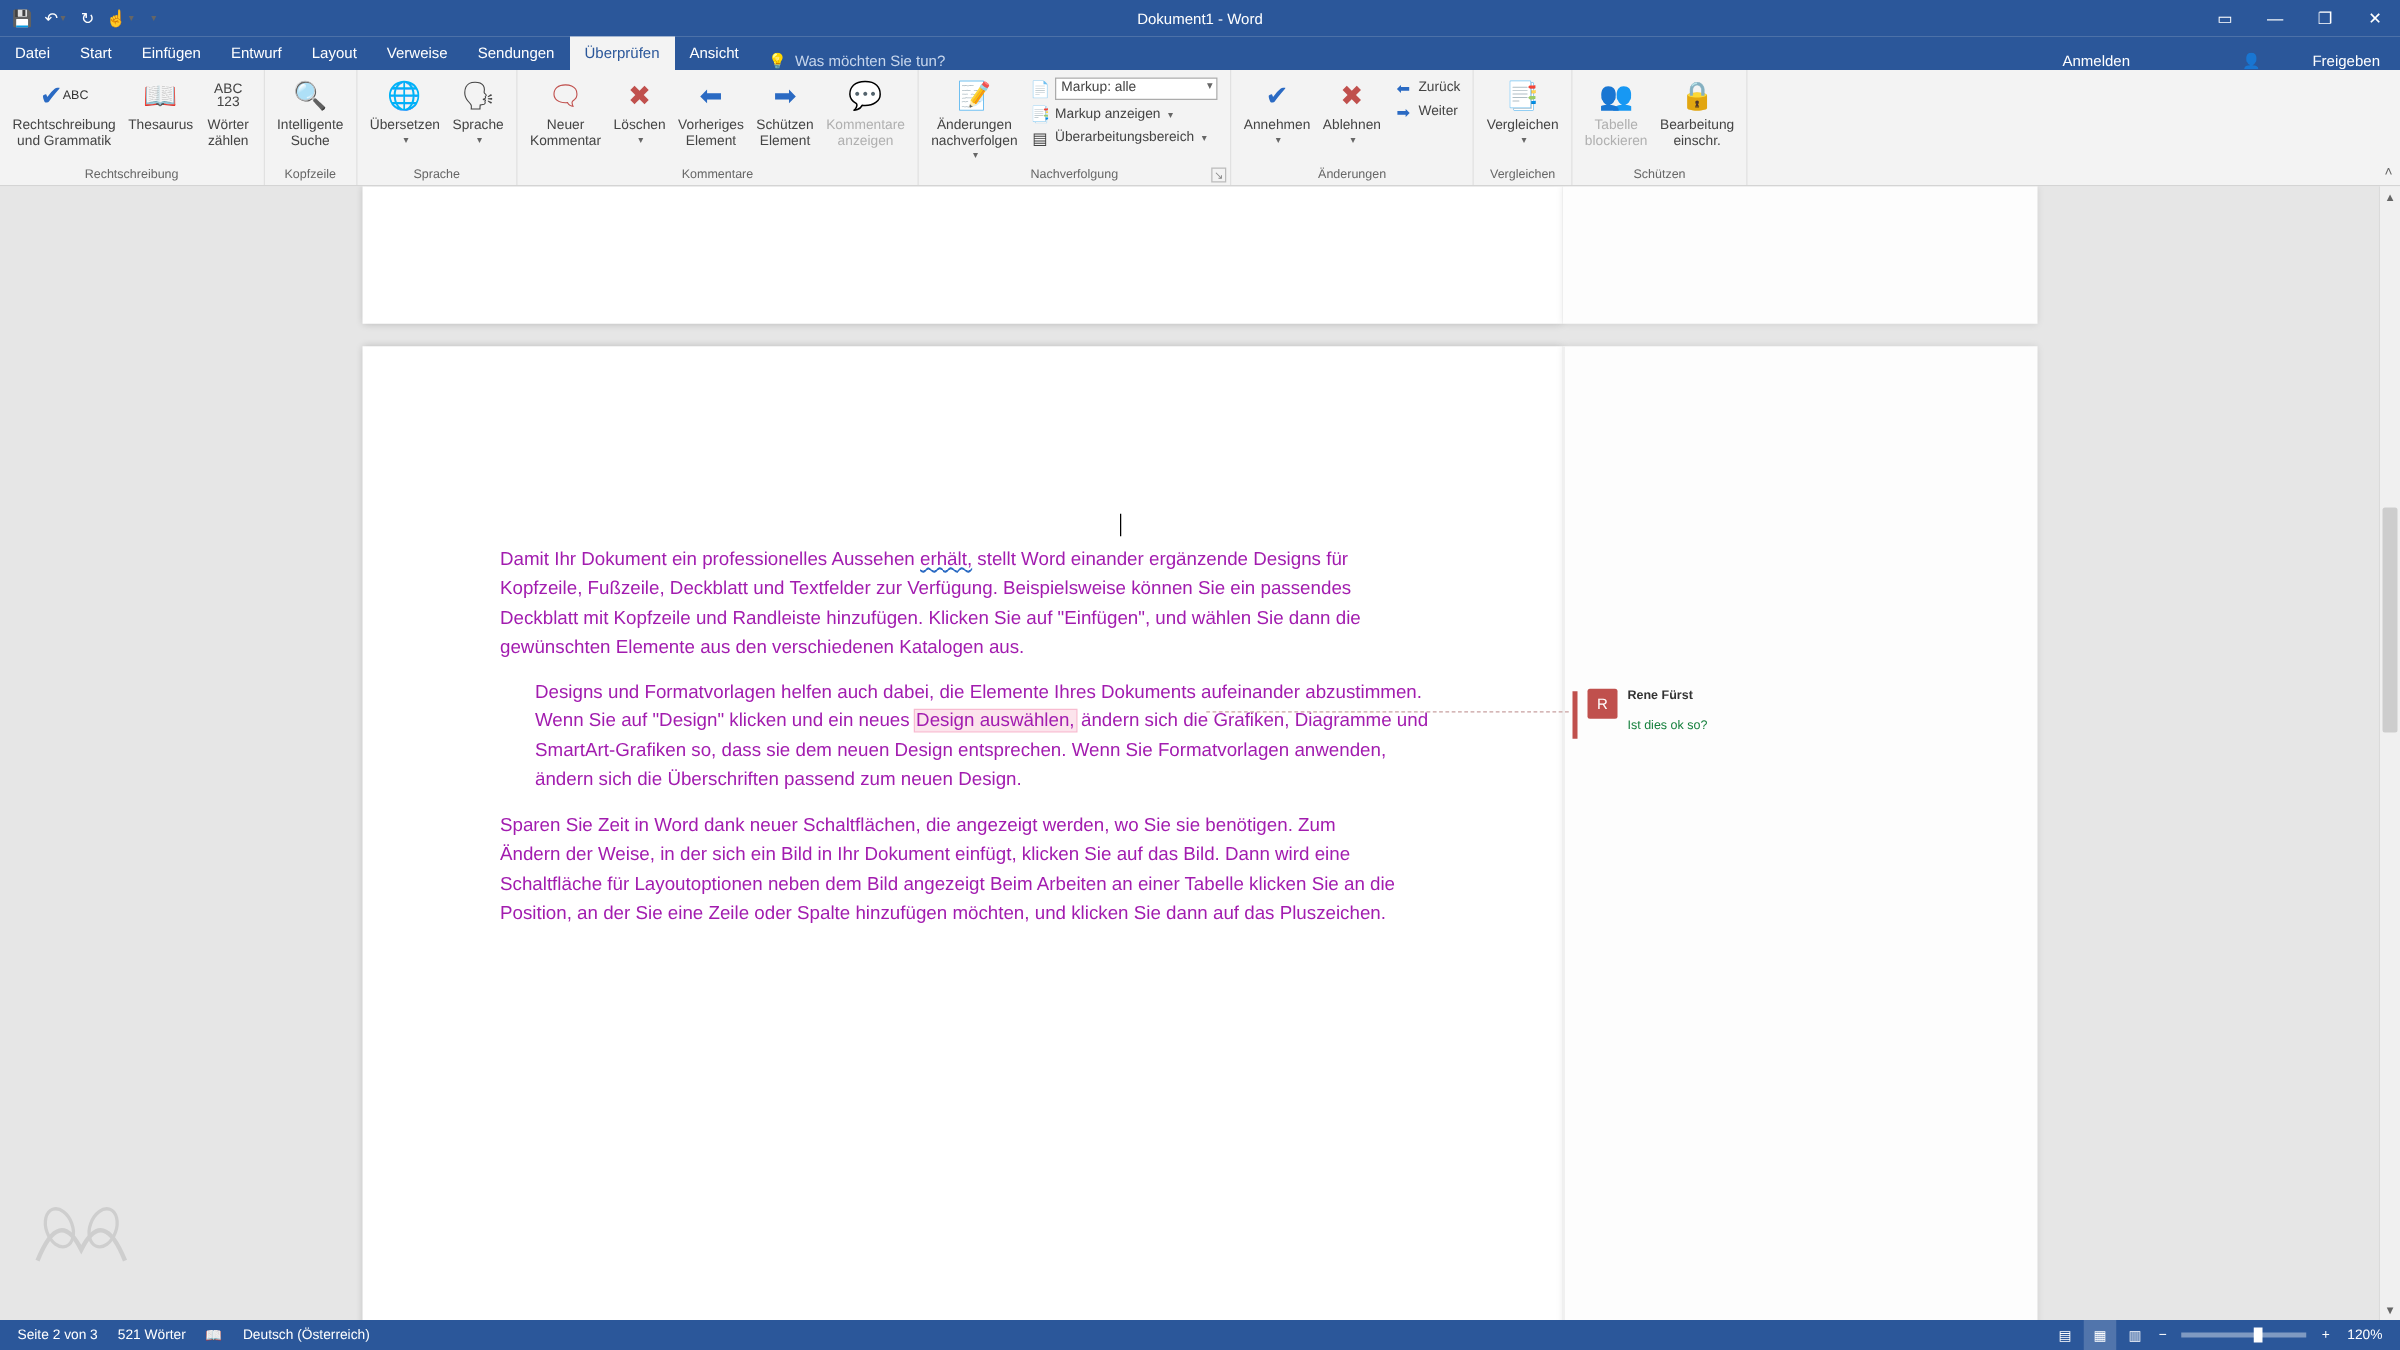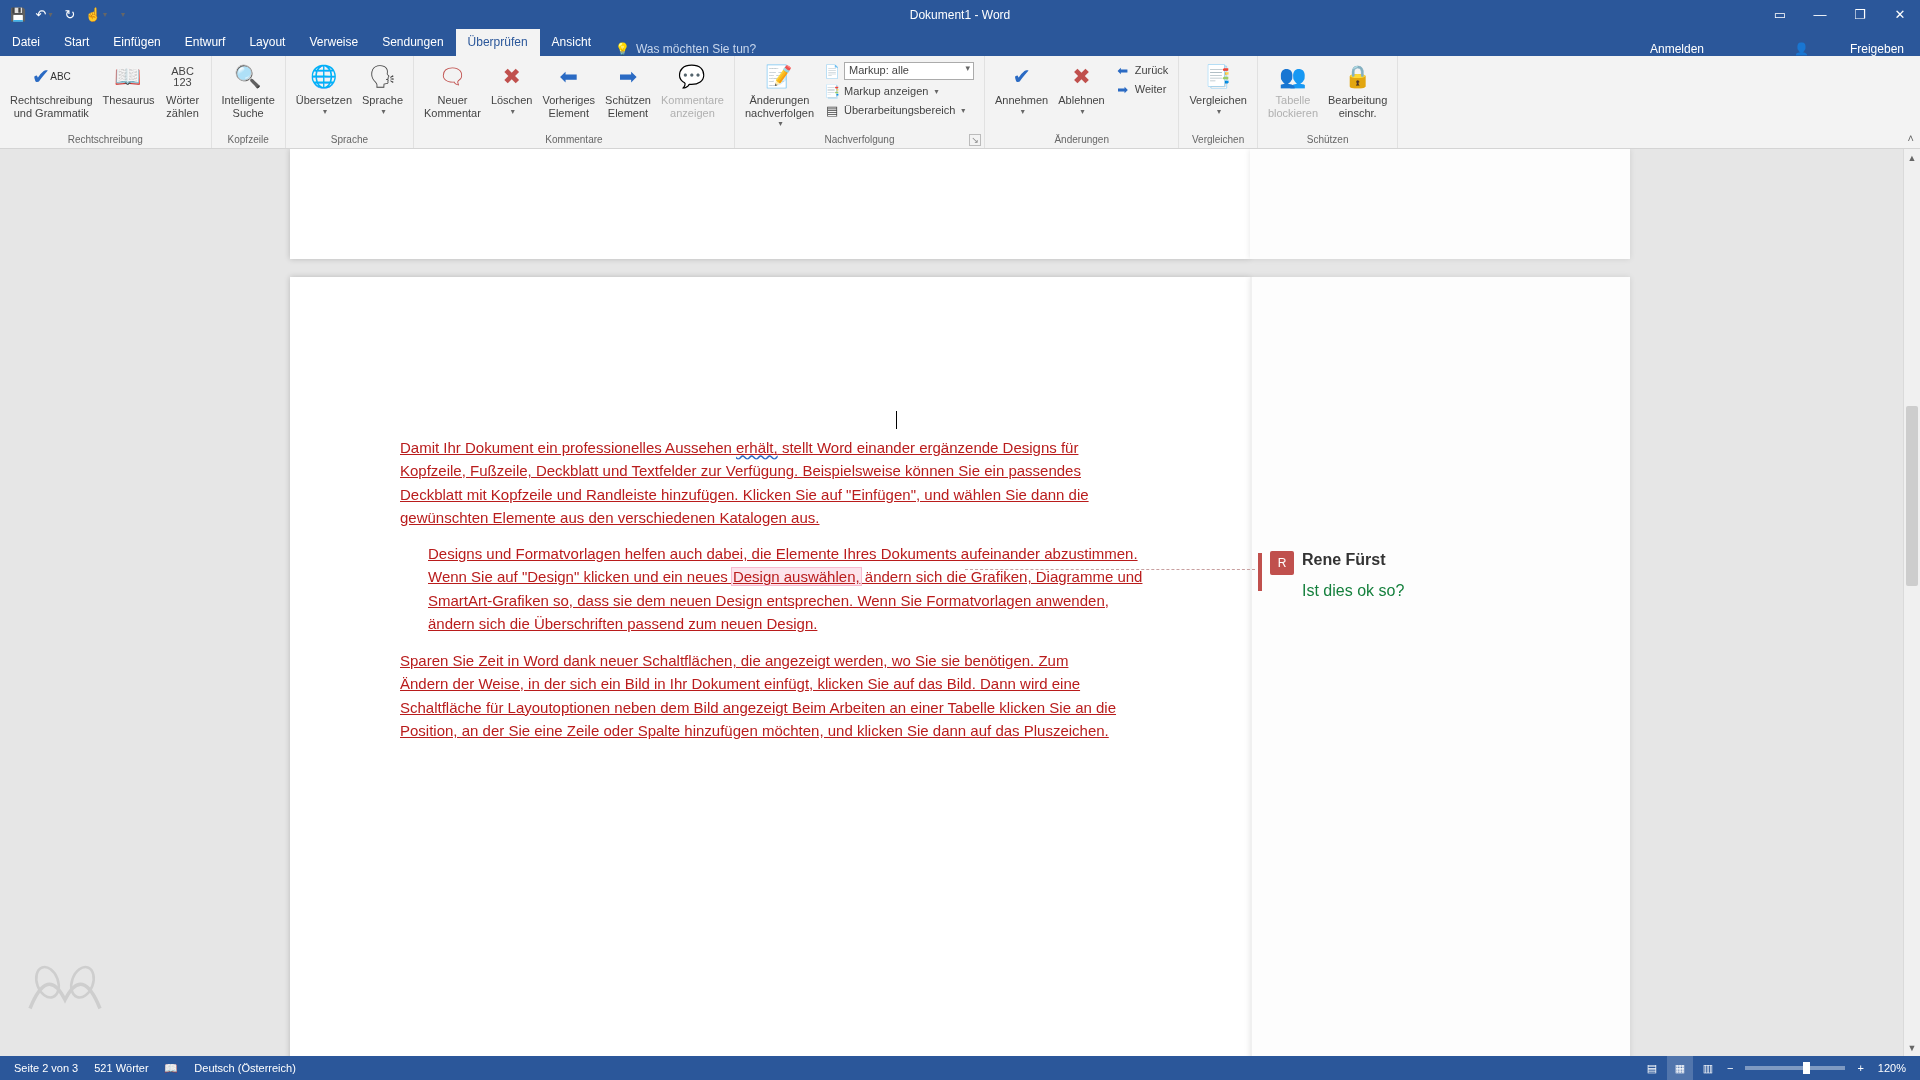--- a/index.html
+++ b/index.html
@@ -40,32 +40,32 @@
   .ribbon-collapse { position: absolute; right: 4px; bottom: 2px; font-size: 11px; color: #666; cursor: pointer; padding: 2px; }
   
   
   .doc-area { position: absolute; top: 149px; left: 0; right: 0; bottom: 24px; background: #e6e6e6; overflow: hidden; }
   .page-prev { position: absolute; left: 290px; top: 0; width: 960px; height: 110px; background: #fff; box-shadow: 0 0 6px rgba(0,0,0,0.2); }
   .markup-col-prev { position: absolute; left: 1250px; top: 0; width: 380px; height: 110px; background: #fdfdfd; box-shadow: 0 0 6px rgba(0,0,0,0.1); }
   .page { position: absolute; left: 290px; top: 128px; width: 960px; height: 1200px; background: #fff; box-shadow: 0 0 6px rgba(0,0,0,0.2); }
   .markup-col { position: absolute; left: 1250px; top: 128px; width: 380px; height: 1200px; background: #fdfdfd; box-shadow: 0 0 6px rgba(0,0,0,0.1); border-left: 2px solid #f0f0f0;}
   .cursor-caret { position: absolute; left: 606px; top: 134px; width: 1px; height: 18px; background: #000; }
   
-  .para { position: absolute; left: 400px; width: 720px; font-size: 15px; color: #b91c1c; line-height: 1.55; text-decoration: underline; }
+  .para { position: absolute; left: 400px; width: 720px; font-size: 15px; color: #a21caf; line-height: 1.55; }
   .p1 { top: 287px; }
   .p2 { top: 393px; margin-left: 28px; }
   .p3 { top: 500px; }
   .wavy { text-decoration: underline wavy #2a6ac3; text-decoration-skip-ink: none; }
   .commented { background: #fce4ec; outline: 1px solid #f8bbd0; padding: 0 1px; }
   
   .comment-line { position: absolute; border-top: 1px dashed #c8a0a0; height: 0; }
   .comment-bar { position: absolute; width: 4px; background: #c0504d; }
   .comment-balloon { position: absolute; display: flex; align-items: flex-start; gap: 8px; }
   .avatar { width: 24px; height: 24px; background: #c0504d; color: #fff; font-size: 12px; display: flex; align-items: center; justify-content: center; border-radius: 2px; }
-  .comment-body { font-size: 16px; }
+  .comment-body { font-size: 10px; }
   .comment-author { font-weight: bold; color: #333; }
   .comment-text { color: #15803d; margin-top: 13px; }
   
   .watermark { position: absolute; left: 20px; bottom: 30px; width: 90px; height: 70px; opacity: 0.25; }
   
   
   .vscroll { position: absolute; right: 0; top: 149px; bottom: 24px; width: 17px; background: #f0f0f0; border-left: 1px solid #dadada; }
   .vscroll .arrow { height: 17px; display: flex; align-items: center; justify-content: center; font-size: 9px; color: #666; cursor: pointer; }
   .vscroll .track { position: absolute; top: 17px; bottom: 17px; left: 0; right: 0; }
   .vscroll .thumb { position: absolute; left: 2px; right: 2px; top: 240px; height: 180px; background: #cdcdcd; border-radius: 2px; }

